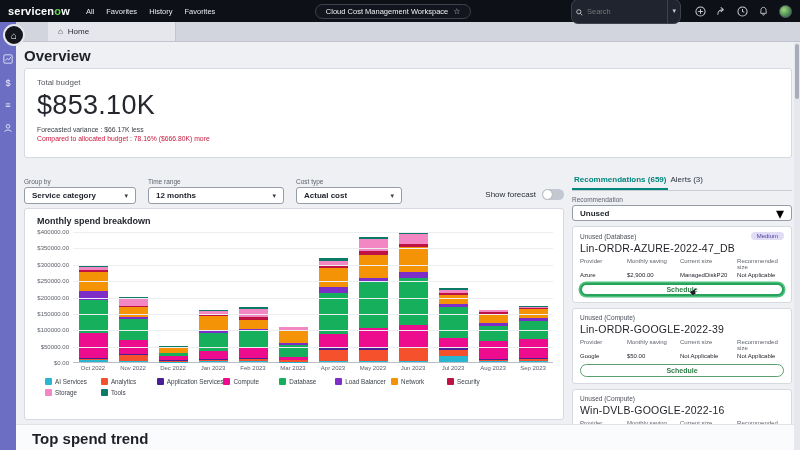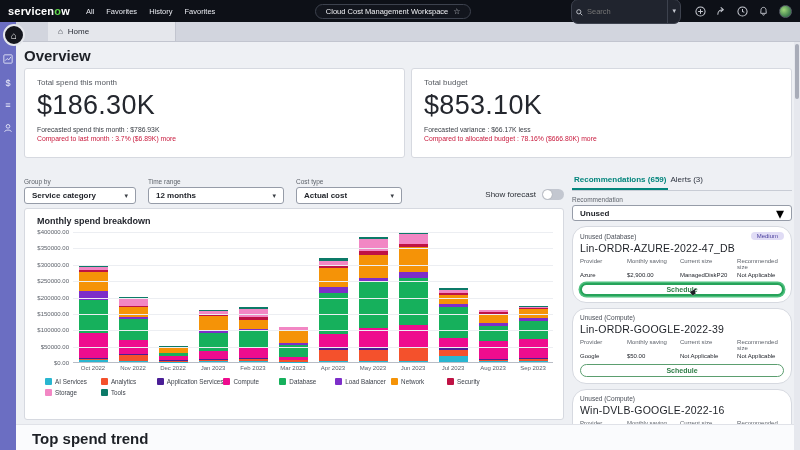--- a/index.html
+++ b/index.html
@@ -97,21 +97,21 @@
 
   
   .rp-tabs { display:flex; border-bottom:1px solid #c8ccd5; }
   .rp-tab { font-size:8px; padding:3px 2px 4px 2px; }
   .rp-tab.active { color:#03857c; border-bottom:2px solid #03857c; font-weight:bold; }
   .rp-tab.idle { color:#2e3440; }
   .rp-filter-label { font-size:6.5px; color:#5f646c; margin-top:5px; }
   .rp-select { border:1px solid #969ca8; border-radius:3px; background:#fff; height:16px;
     display:flex; align-items:center; justify-content:space-between; padding:0 7px; margin-top:2px; }
   .rp-select .fval { font-size:8px; color:#22252b; font-weight:bold; }
-  .rec-card { background:#fff; border:1px solid #d6d9e0; border-radius:14px; margin-top:5px;
+  .rec-card { background:#fff; border:1px solid #d6d9e0; border-radius:3px; margin-top:5px;
     padding:5px 7px 6px 7px; }
   .rec-top { display:flex; justify-content:space-between; align-items:center; }
   .rec-cat { font-size:6.5px; color:#4a4f58; }
   .badge { font-size:6px; background:#e0dcf5; color:#4a3f9e; border-radius:7px; padding:1px 6px; }
   .rec-title { font-size:10.5px; color:#1d2026; margin-top:2px; letter-spacing:.2px; }
   .rec-grid { display:grid; grid-template-columns:23% 26% 28% 23%; margin-top:4px; }
   .rec-grid .gl { font-size:6px; color:#5f646c; padding-bottom:2px; }
   .rec-grid .gv { font-size:6px; color:#23262d; }
   .sched-btn { margin-top:5px; height:13px; border:1px solid #5b9e6f; border-radius:8px;
     background:#fff; width:100%; display:flex; align-items:center; justify-content:center;
@@ -210,26 +210,20 @@
           <path d="M2 10.5 C2 7.8,10 7.8,10 10.5" fill="none" stroke="#eceefb" stroke-width="1"></path>
         </svg>
     </span>
   </div>
 
   <div class="main">
     <div class="overview-h">Overview</div>
 
     <div class="cards-row">
       <div class="kpi-card">
-        <div class="kpi-label">Total spend this month</div>
-        <div class="kpi-value">$186.30K</div>
-        <div class="kpi-sub">Forecasted spend this month : $786.93K</div>
-        <div class="kpi-red">Compared to last month : 3.7% ($6.89K) more</div>
-      </div>
-      <div class="kpi-card">
         <div class="kpi-label">Total budget</div>
         <div class="kpi-value">$853.10K</div>
         <div class="kpi-sub">Forecasted variance : $66.17K less</div>
         <div class="kpi-red">Compared to allocated budget : 78.16% ($666.80K) more</div>
       </div>
     </div>
 
     <div class="content-row">
 
       <div class="left-col">

